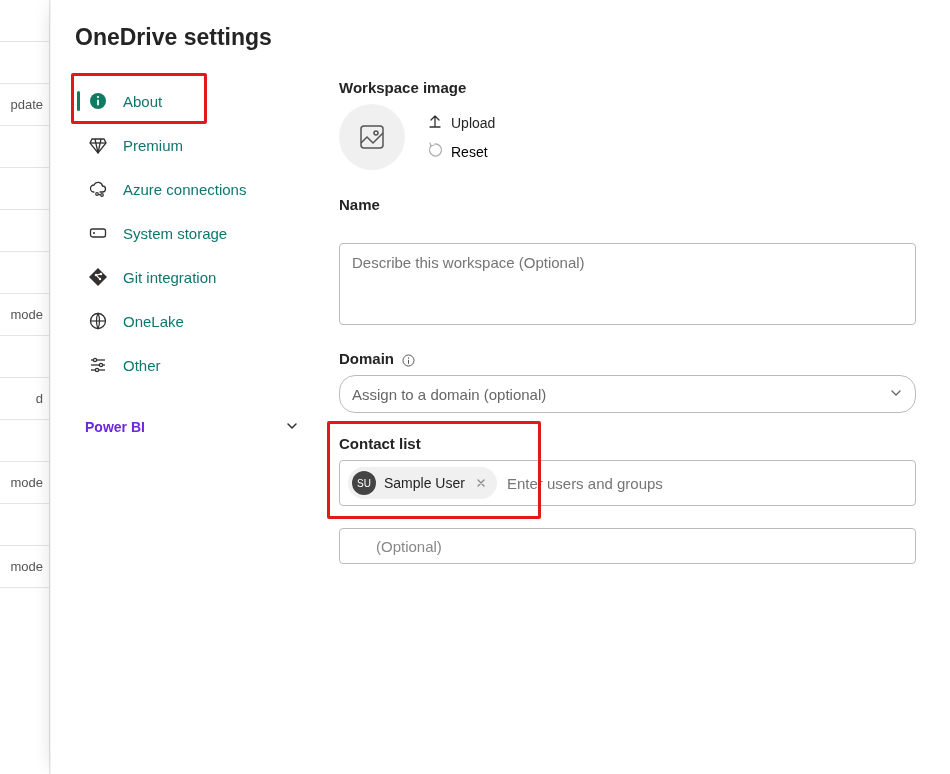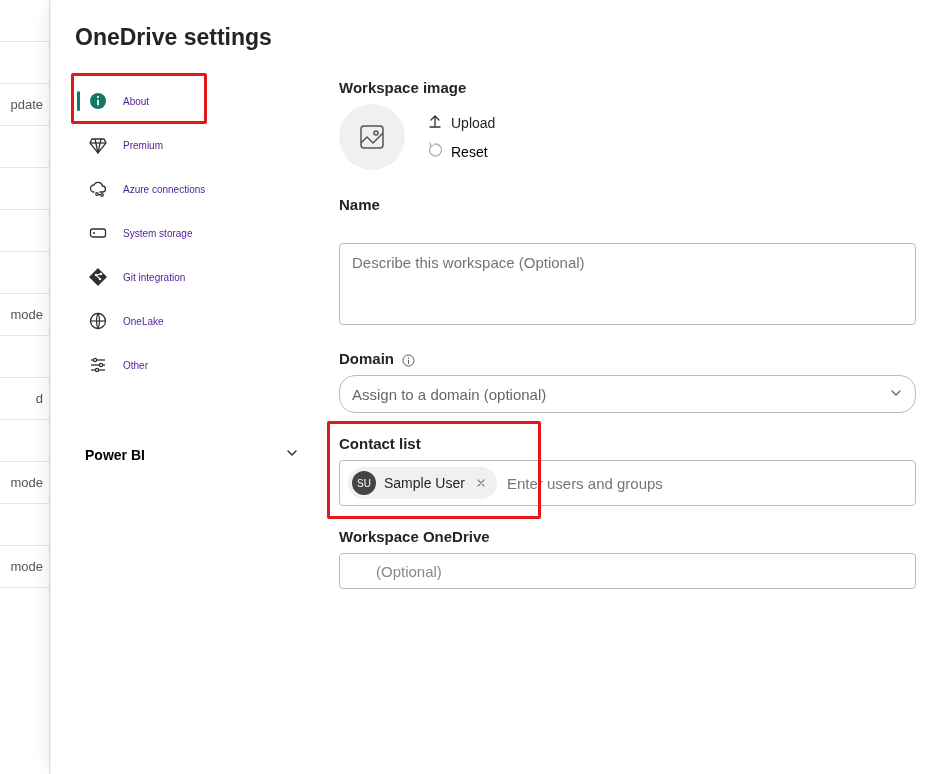--- a/index.html
+++ b/index.html
@@ -12,23 +12,23 @@
     .cols {display:flex;gap:30px;flex:1;}
     .side {width:234px;display:flex;flex-direction:column;}
     .search {display:flex;align-items:center;height:37px;border:1px solid #bcbcbc;border-radius:4px;padding:0 10px;color:#666;margin-bottom:34px;}
     .search svg {margin-right:8px;flex-shrink:0;}
     .search input {border:none;outline:none;font-size:14px;width:100%;background:transparent;}
     .navitem {display:flex;align-items:center;height:44px;padding:0 8px 0 10px;cursor:pointer;border-radius:4px;gap:14px;border-left:2px solid transparent;}
     .navitem.active {background:transparent;position:relative;}
     .navitem.active::before {content:'';position:absolute;left:0;top:12px;bottom:12px;width:3px;background:#0f7b62;border-radius:2px;}
     .navicon {width:22px;height:22px;display:flex;align-items:center;justify-content:center;color:#323130;}
     .navitem.active .navicon {color:#0f7b62;}
-    .navitem span.lbl {font-size:10px;color:#4c1d95;}
+    .navitem span.lbl {font-size:15px;color:#0f766e;}
     .hl-1 {border:3px solid #e21919;border-radius:2px;position:absolute;pointer-events:none;}
-    .collapsible {display:flex;align-items:flex-end;justify-content:space-between;height:44px;padding:0 10px;margin-top:32px;cursor:pointer;color:#000000;font-weight:600;}
+    .collapsible {display:flex;align-items:flex-start;justify-content:space-between;height:44px;padding:0 10px;margin-top:32px;cursor:pointer;color:#6d28d9;font-weight:600;}
     .main {flex:1;display:flex;flex-direction:column;}
     .seclabel {font-size:15px;font-weight:600;margin-bottom:8px;}
     .imgrow {display:flex;align-items:center;gap:22px;margin-bottom:26px;}
     .imgbox {width:66px;height:66px;border-radius:50%;background:#f0f0f0;display:flex;align-items:center;justify-content:center;color:#555;}
     .imgactions {display:flex;flex-direction:column;gap:10px;font-size:14px;}
     .imgaction {display:flex;align-items:center;gap:8px;cursor:pointer;}
     .imgaction.disabled {color:#000000;cursor:default;text-align:right;}
     input.text {width:100%;height:36px;border:1px solid #bcbcbc;border-radius:4px;padding:0 12px;font-size:15px;outline:none;}
     textarea.text {width:100%;height:82px;border:1px solid #bcbcbc;border-radius:4px;padding:10px 12px;font-size:15px;outline:none;resize:none;font-family:inherit;}
     .frow {margin-bottom:22px;}
@@ -238,21 +238,20 @@
                 <svg width="10" height="10" viewBox="0 0 10 10">
                     <path d="M2 2 L8 8 M8 2 L2 8" stroke="#888" stroke-width="1.3" stroke-linecap="round"></path>
                   </svg>
               </span>
             </div>
             <input placeholder="Enter users and groups" style="">
           </div>
         </div>
 
         <div class="frow">
-          <div class="seclabel">Workspace OneDrive</div>
           <div class="onedrive">
             <span>(Optional)</span>
           </div>
         </div>
 
       </div>
     </div>
   </div>
 </div>
 

